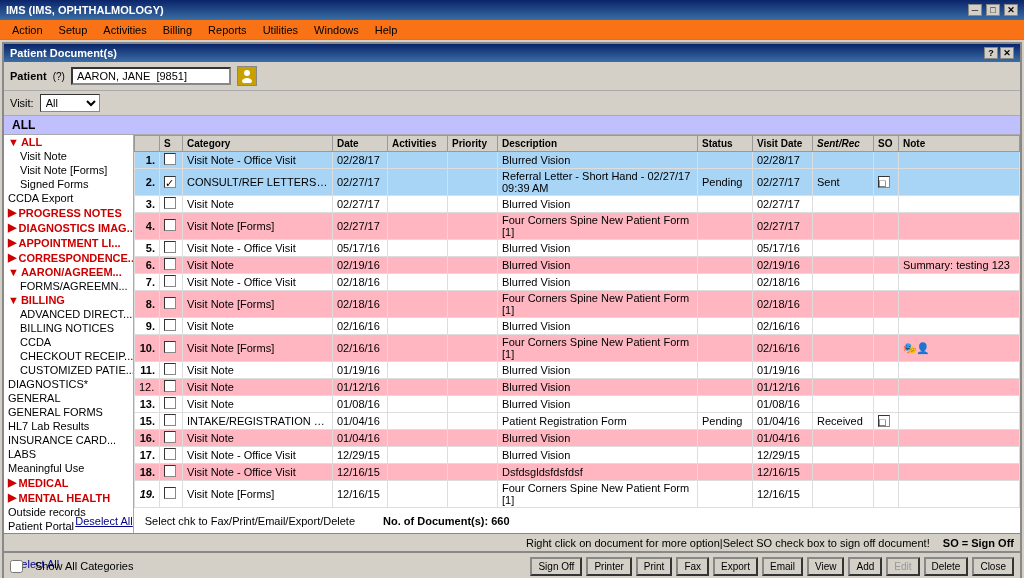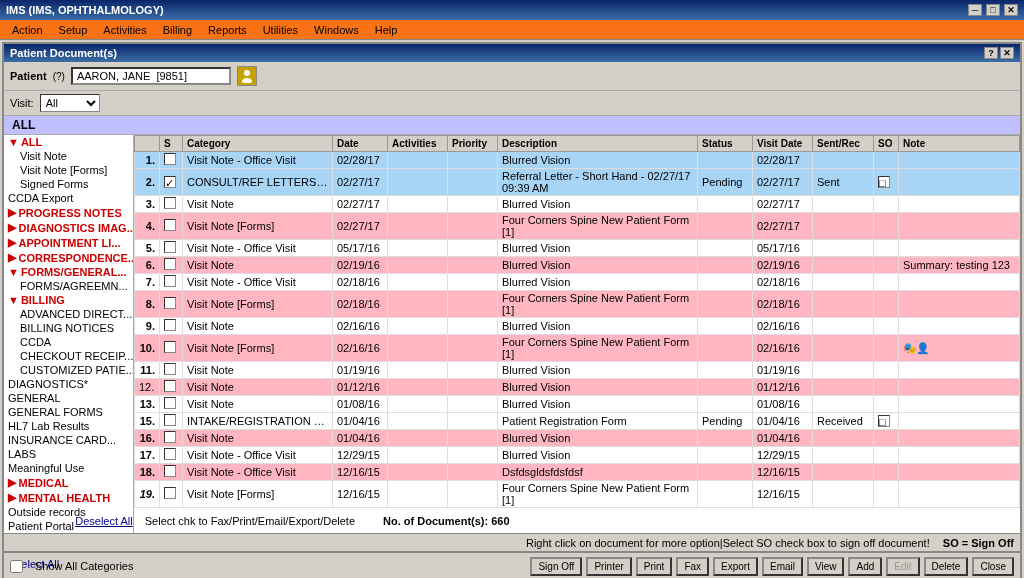--- a/index.html
+++ b/index.html
@@ -65,21 +65,21 @@
     .chk { width: 12px; height: 12px; border: 1px inset #888; background: white; display: inline-block; margin-right: 2px; }
 
     .col-s { width: 20px; }
     .col-cat { width: 150px; }
     .col-date { width: 55px; }
     .col-sens { width: 60px; }
     .col-pri { width: 50px; }
     .col-desc { width: 200px; }
     .col-status { width: 55px; }
     .col-vdate { width: 60px; }
-    .col-sent { width: 61px; }
+    .col-sent { width: 61px; font-style: italic; }
     .col-so { width: 25px; }
     .col-note { width: auto; }
   </style>
 </head>
 <body>
 
 <div class="title-bar">
   <span>IMS (IMS, OPHTHALMOLOGY)</span>
   <div class="title-bar-controls">
     <div class="title-btn">─</div>
@@ -159,21 +159,21 @@
       <div class="sidebar-item bold">
         <span>▶</span>
         <span>APPOINTMENT LI...</span>
       </div>
       <div class="sidebar-item bold">
         <span>▶</span>
         <span>CORRESPONDENCE...</span>
       </div>
       <div class="sidebar-item bold">
         <span>▼</span>
-        <span>FORMS/GENERAL...</span>
+        <span>AARON/AGREEM...</span>
       </div>
       <div class="sidebar-item sidebar-indent">
         <span>FORMS/AGREEMN...</span>
       </div>
       <div class="sidebar-item bold">
         <span>▼</span>
         <span>BILLING</span>
       </div>
       <div class="sidebar-item sidebar-indent">
         <span>ADVANCED DIRECT...</span>

